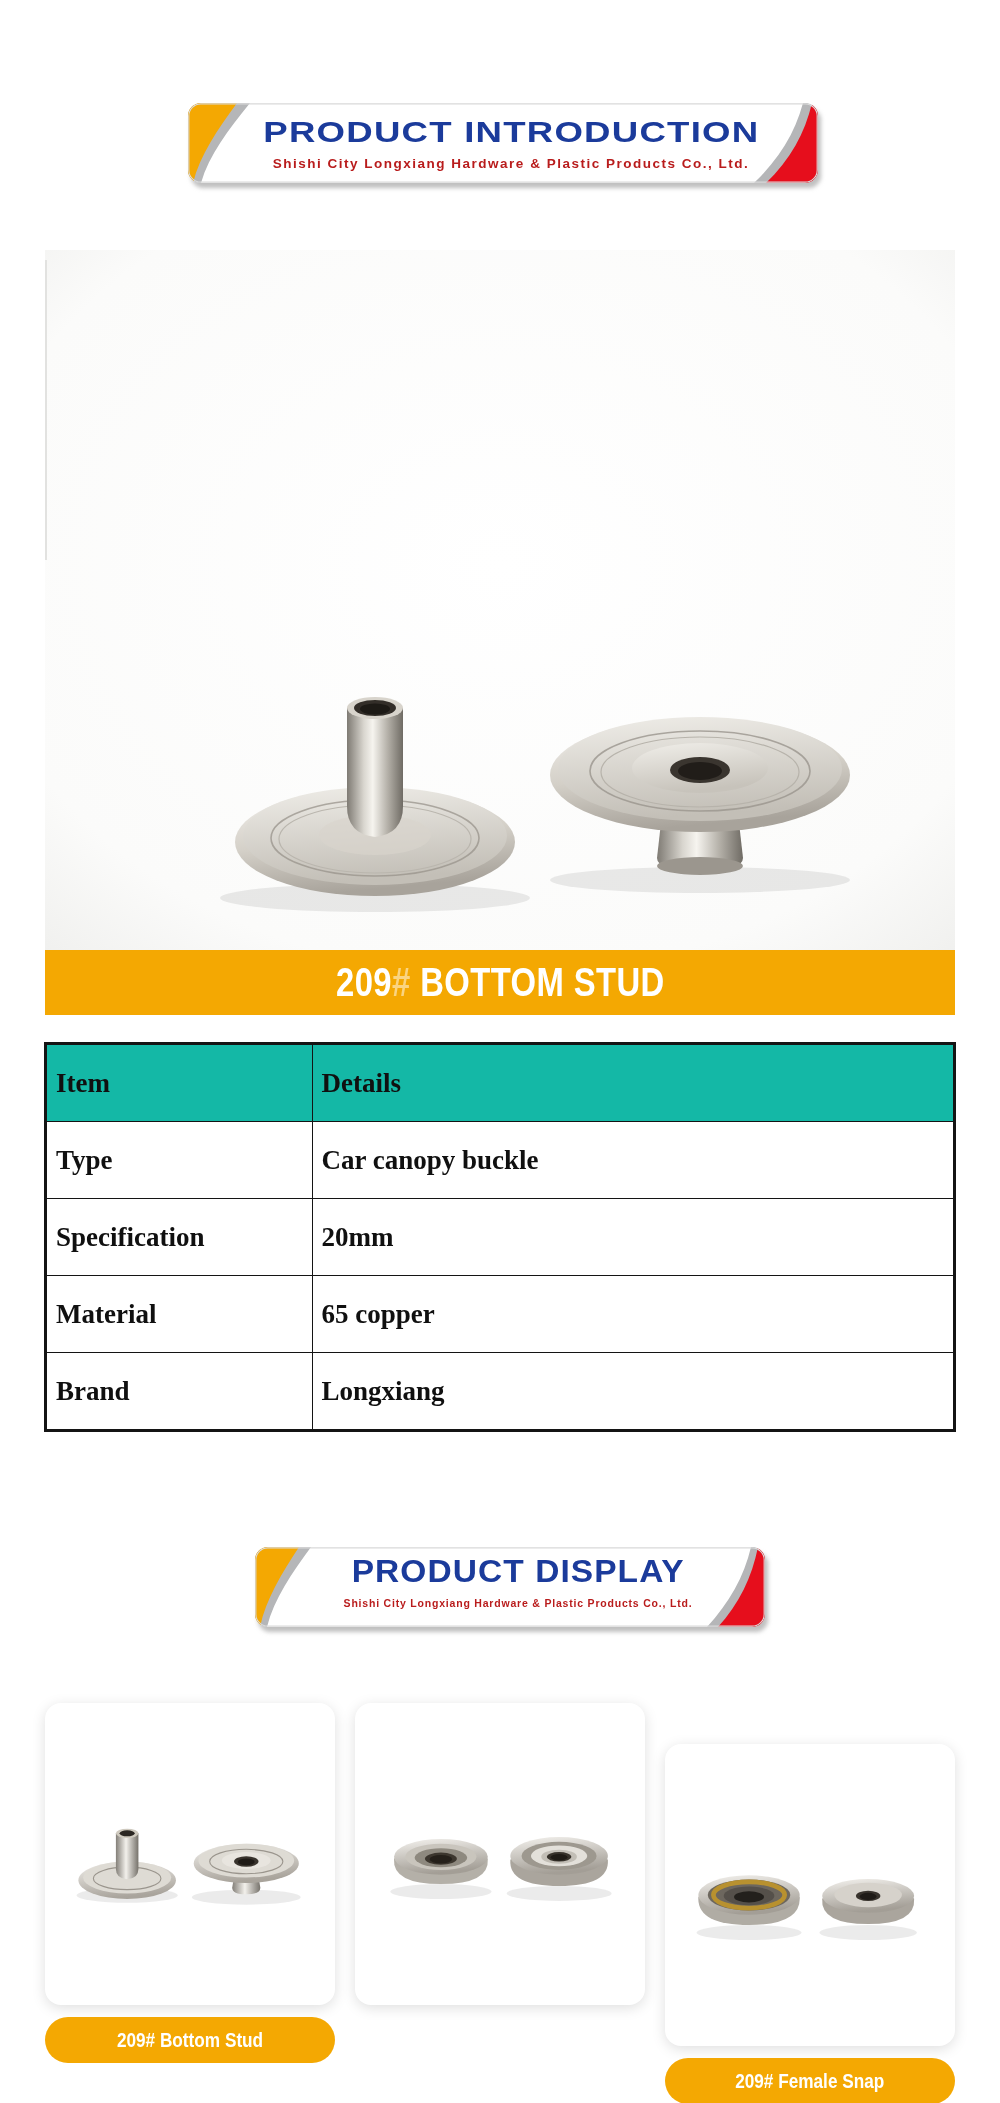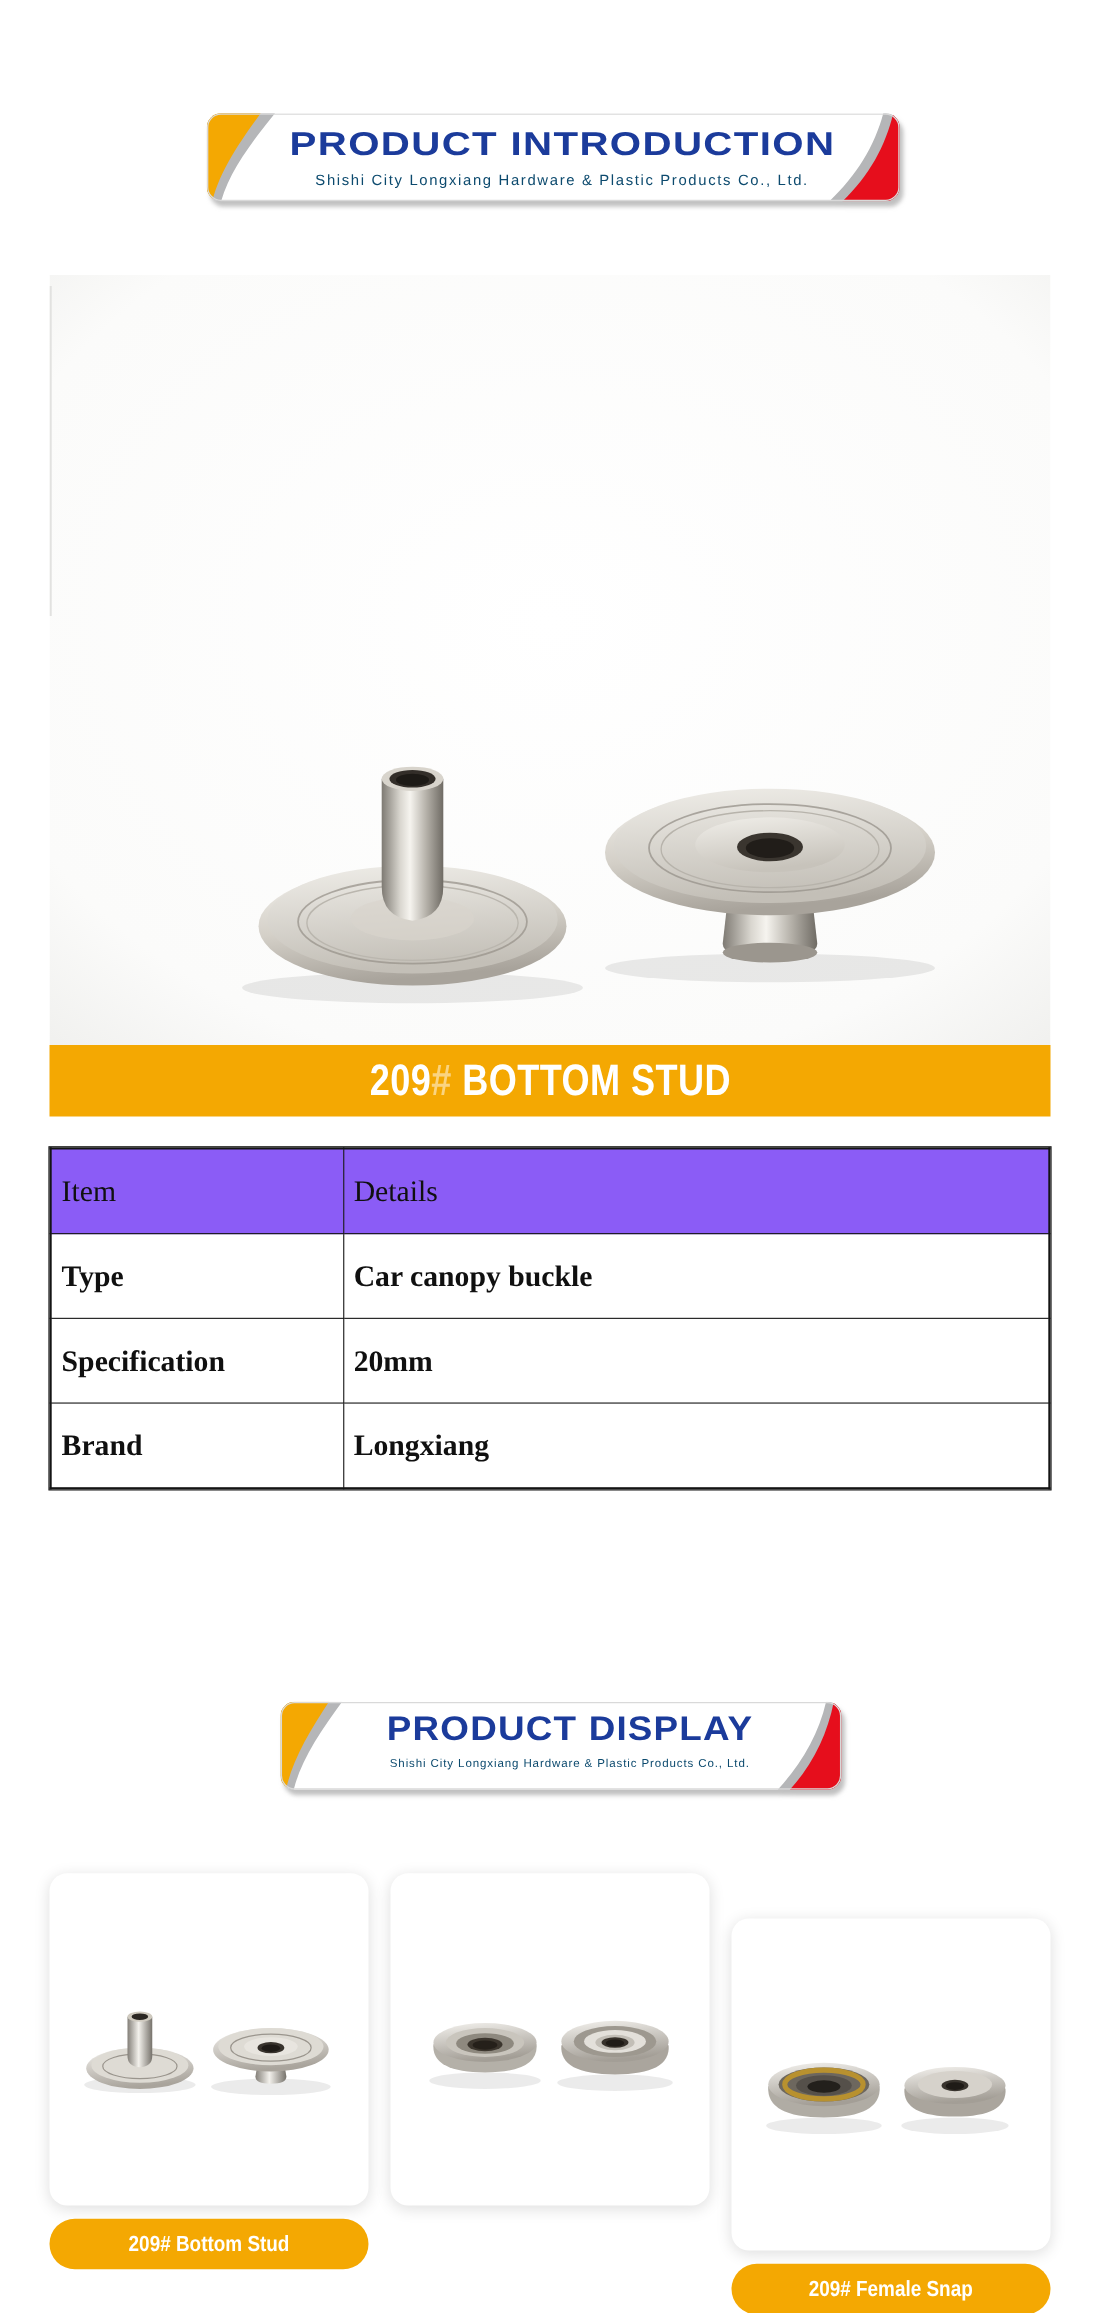--- a/index.html
+++ b/index.html
@@ -5,21 +5,21 @@
   html,body{margin:0;padding:0;background:#ffffff;}
   #page{position:relative;width:1000px;height:2103px;background:#ffffff;overflow:hidden;
         font-family:"Liberation Sans", sans-serif;}
 
   
   .ribbon{position:absolute;filter:drop-shadow(3px 5px 2px rgba(150,150,150,.6));}
   .ribbon svg{display:block;}
   .ribbon .txt{position:absolute;inset:0;display:flex;flex-direction:column;align-items:center;
                justify-content:center;gap:7px;padding-left:16px;}
   .ribbon .title{color:#1b3b9b;font-weight:bold;white-space:nowrap;}
-  .ribbon .subtitle{color:#0c4a6e;font-weight:400;white-space:nowrap;}
+  .ribbon .subtitle{color:#b91c1c;font-weight:700;white-space:nowrap;}
   #intro-banner{left:188px;top:103px;width:630px;height:80px;}
   #intro-banner .title{font-size:30px;letter-spacing:1px;transform:scaleX(1.22);}
   #intro-banner .subtitle{font-size:13.5px;letter-spacing:1.5px;}
   #display-banner{left:255px;top:1547px;width:510px;height:68px;}
   #display-banner .title{font-size:31px;letter-spacing:1px;transform:scaleX(1.08);}
   #display-banner .subtitle{font-size:10.5px;letter-spacing:.8px;}
 
   
   #photo{position:absolute;left:45px;top:250px;width:910px;height:700px;}
 
@@ -29,21 +29,21 @@
   #section-bar .bar-text{color:#ffffff;font-weight:bold;font-size:40px;letter-spacing:.5px;
                transform:scaleX(0.82);white-space:nowrap;}
   #section-bar .hash{opacity:.5;}
 
   
   #spec-table{position:absolute;left:45px;top:1043px;width:910px;border-collapse:collapse;
               table-layout:fixed;font-family:"Liberation Serif", serif;font-size:27px;color:#101010;}
   #spec-table col.c1{width:266px;}
   #spec-table td,#spec-table th{border:1.5px solid #141414;height:76px;padding:0 0 0 9px;
               text-align:left;vertical-align:middle;font-weight:bold;}
-  #spec-table th{background:#8b5cf6;font-weight:normal;}
+  #spec-table th{background:#14b8a6;font-weight:bold;}
   #spec-table{border:2px solid #141414;outline:0.5px solid #141414;}
 
   
   .card{position:absolute;top:1703px;width:290px;height:302px;background:#ffffff;border-radius:16px;
         box-shadow:0 3px 14px rgba(0,0,0,.13);display:flex;align-items:center;justify-content:center;}
   .pill{position:absolute;top:2017px;width:290px;height:46px;background:#f4a802;border-radius:23px;
         display:flex;align-items:center;justify-content:center;}
   .pill span{color:#ffffff;font-weight:bold;font-size:20px;transform:scaleX(0.86);white-space:nowrap;}
   .x1{left:45px;} .x2{left:355px;} .x3{left:665px;margin-top:41px;}
 </style>
@@ -146,20 +146,24 @@
       <th>Item</th>
       <th>Details</th>
     </tr>
     <tr>
       <td>Type</td>
       <td>Car canopy buckle</td>
     </tr>
     <tr>
       <td>Specification</td>
       <td>20mm</td>
+    </tr>
+    <tr>
+      <td>Material</td>
+      <td>65 copper</td>
     </tr>
     <tr>
       <td>Brand</td>
       <td>Longxiang</td>
     </tr>
   </tbody>
     </table>
 
   <div class="ribbon" id="display-banner">
     <svg width="510" height="80" viewBox="0 0 510 80">

